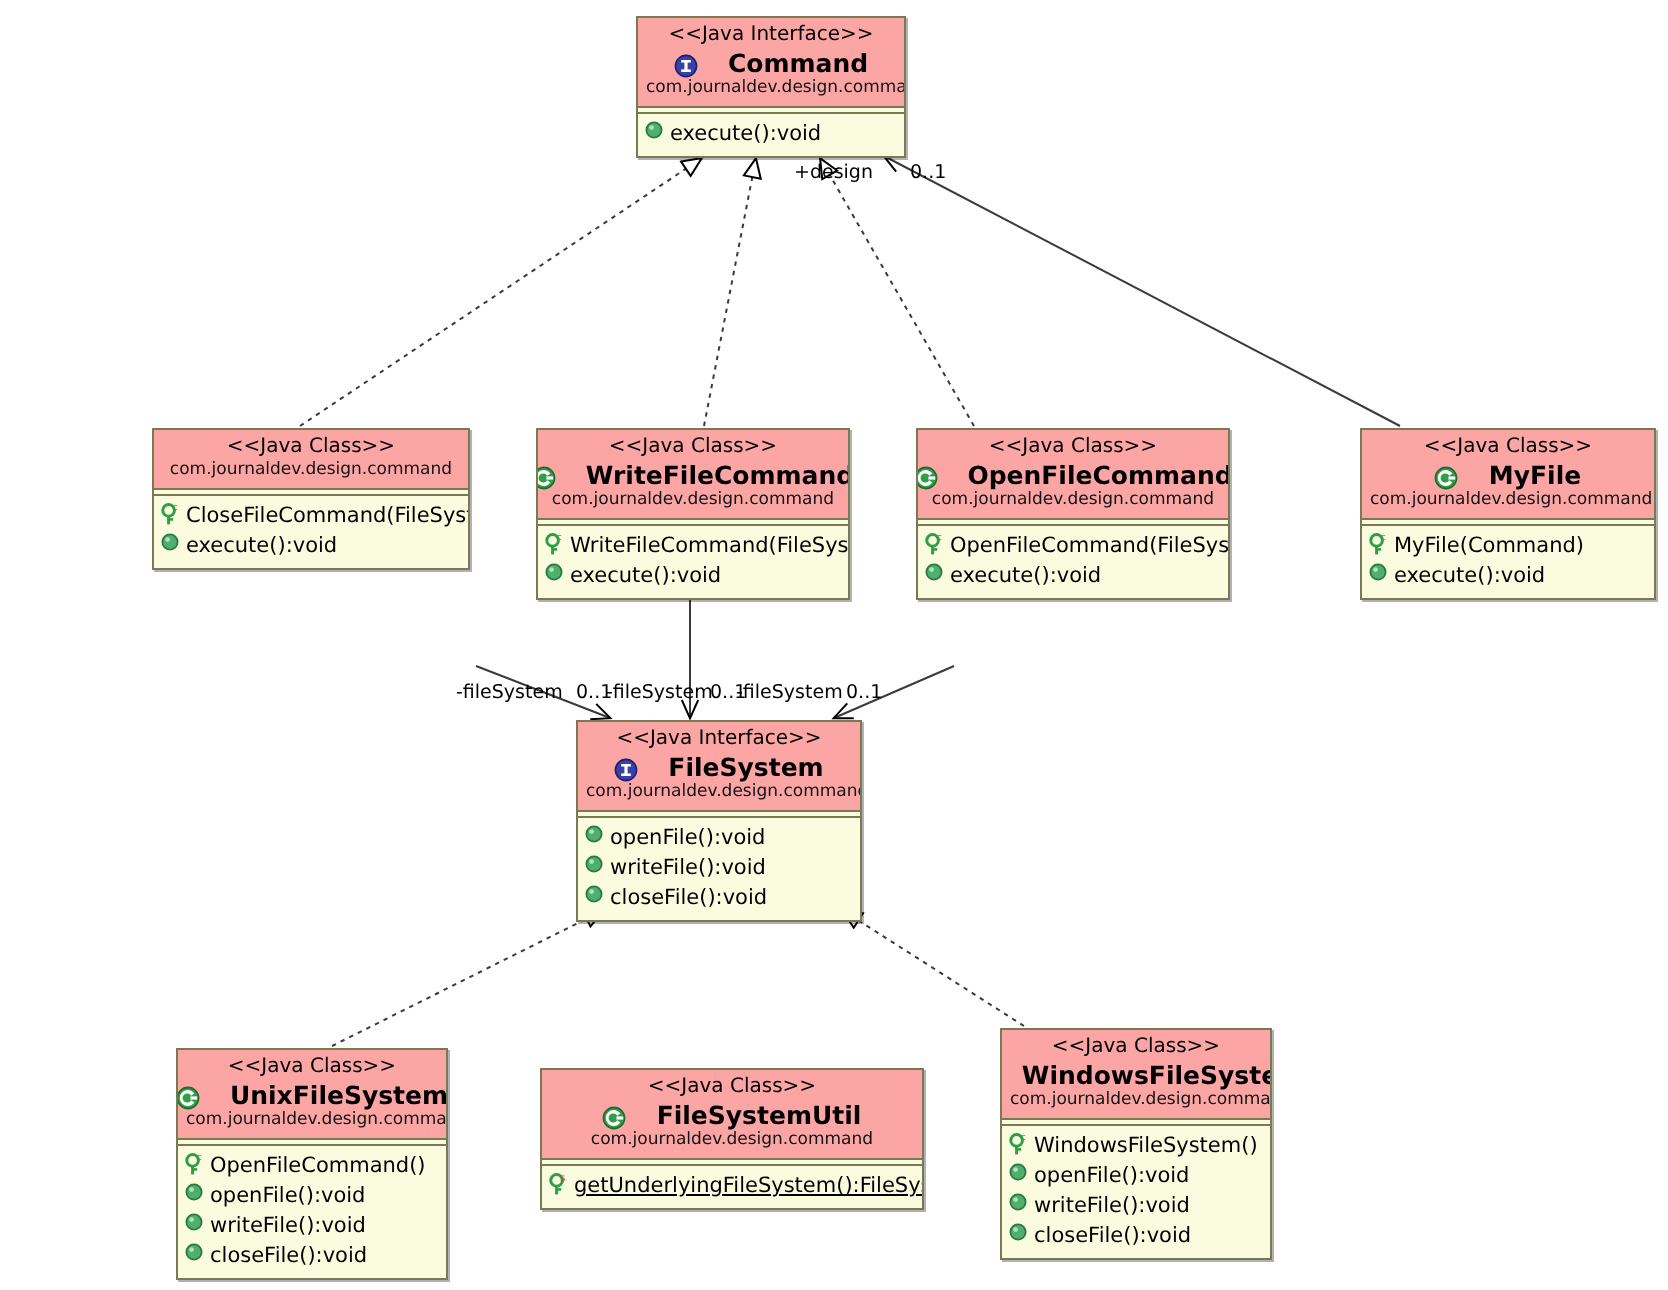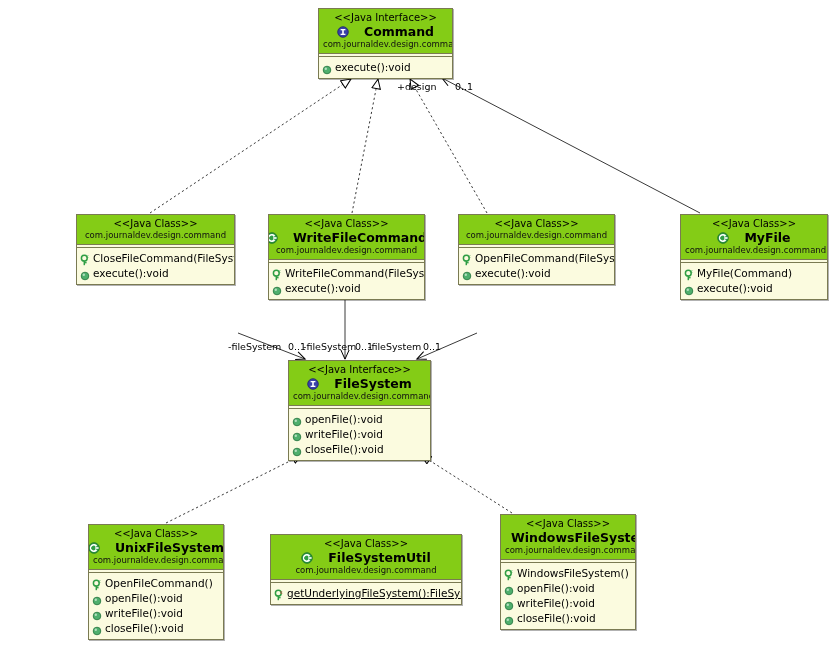--- a/index.html
+++ b/index.html
@@ -33,32 +33,32 @@
     position: absolute;
     box-sizing: border-box;
     border: 1px solid #7a7a52;
     background: #fbfbdf;
     box-shadow: 1px 1px 0 rgba(0,0,0,0.30);
     overflow: hidden;
   }
   .uml-head {
     padding: 3px 4px 3px 4px;
     text-align: center;
-    background: #84cc16;
+    background: #fca5a5;
     border-bottom: 1px solid #7a7a52;
   }
   .stereotype {
     font-size: 10px;
     color: #000;
     line-height: 12px;
     white-space: nowrap;
   }
   .title-row {
     display: flex;
-    align-items: center;
+    align-items: flex-end;
     justify-content: center;
     gap: 15px;
     line-height: 15px;
     white-space: nowrap;
   }
   .type-name {
     font-size: 12.5px;
     font-weight: bold;
     color: #000;
   }
@@ -72,21 +72,21 @@
     height: 2px;
     background: #fbfbdf;
     border-bottom: 1px solid #7a7a52;
   }
   .uml-members {
     padding: 3px 3px 3px 3px;
     background: #fbfbdf;
   }
   .member {
     display: flex;
-    align-items: flex-end;
+    align-items: flex-start;
     gap: 3px;
     font-size: 10.5px;
     color: #000;
     line-height: 15px;
     white-space: nowrap;
   }
   .member-text { color:#000; }
   .member-text.static { text-decoration: underline; }
 
   
@@ -235,20 +235,30 @@
                 <circle cx="3.8" cy="3.8" r="1.2" fill="#c7e7cf" opacity="0.85"></circle>
               </svg>
             </span>
             <span class="member-text">execute():void</span>
           </div>
         </div>
       </div>
       <div class="uml-box" style="left: 458px; top: 214px; width: 157px;">
         <div class="uml-head">
           <div class="stereotype">&lt;&lt;Java Class&gt;&gt;</div>
+          <div class="title-row">
+            <span class="ic">
+              <svg width="12" height="12" viewBox="0 0 12 12">
+                <circle cx="6" cy="6" r="5.3" fill="#2f9e44" stroke="#1d6b2d" stroke-width="0.8"></circle>
+                <path d="M9.2 3.8 A4 4 0 1 0 9.2 8.2 L7.6 7.1 A2.3 2.3 0 1 1 7.6 4.9 Z" fill="#ffffff"></path>
+                <rect x="7.2" y="5.2" width="3.4" height="1.6" fill="#ffffff"></rect>
+              </svg>
+            </span>
+            <span class="type-name">OpenFileCommand</span>
+          </div>
           <div class="pkg">com.journaldev.design.command</div>
         </div>
         <div class="uml-sep"></div>
         <div class="uml-members">
           <div class="member">
             <span class="ic">
               <svg width="10" height="12" viewBox="0 0 10 12">
                 <circle cx="4.3" cy="4.2" r="2.9" fill="none" stroke="#2f9e44" stroke-width="1.5"></circle>
                 <path d="M4.3 6.9 L4.3 11.2" stroke="#2f9e44" stroke-width="1.5"></path>
                 <path d="M4.3 8.7 L6.6 8.7" stroke="#2f9e44" stroke-width="1.3"></path>

